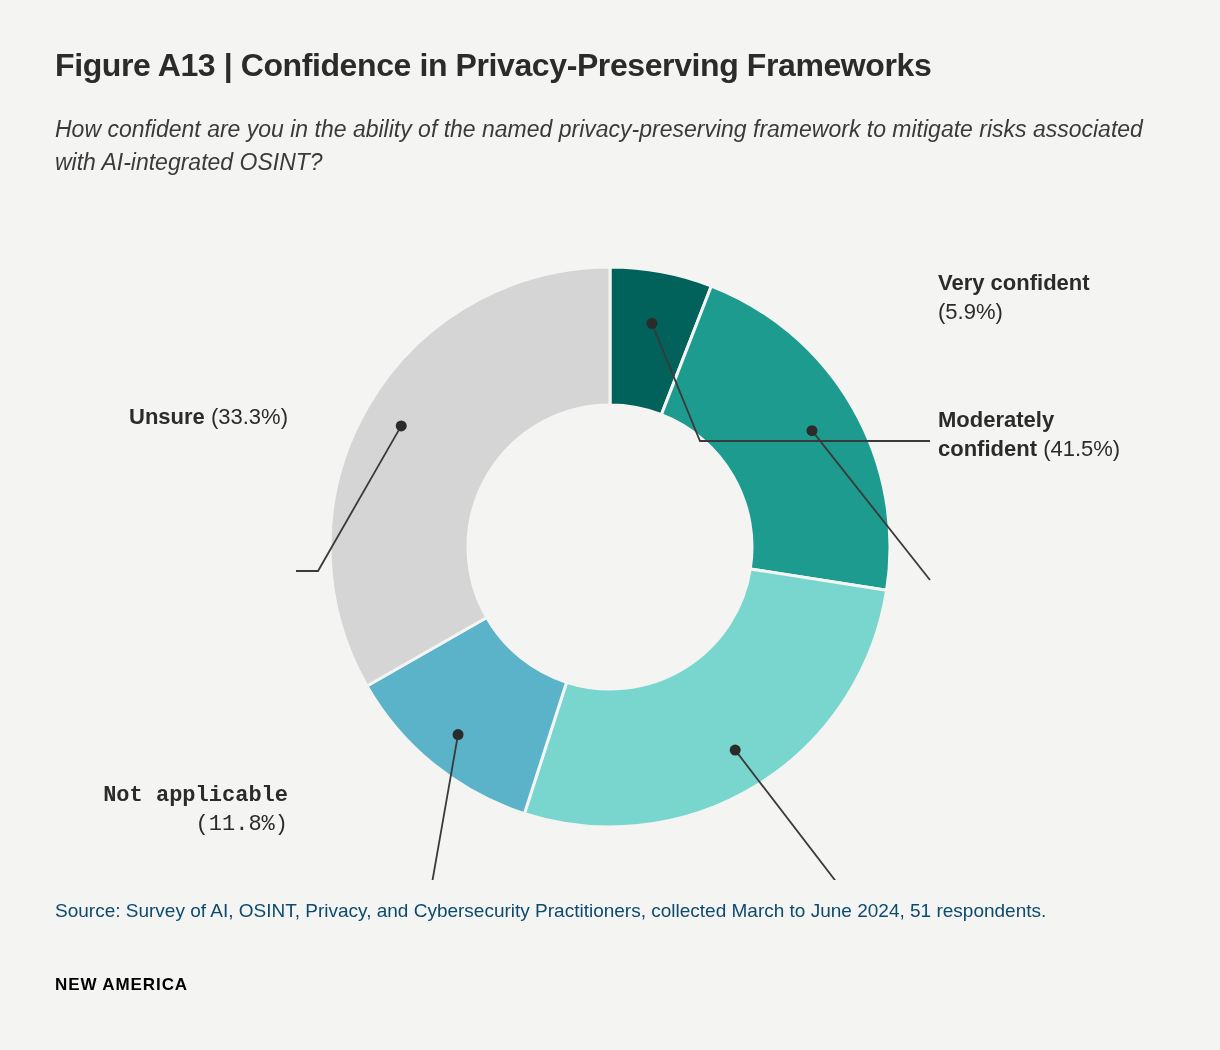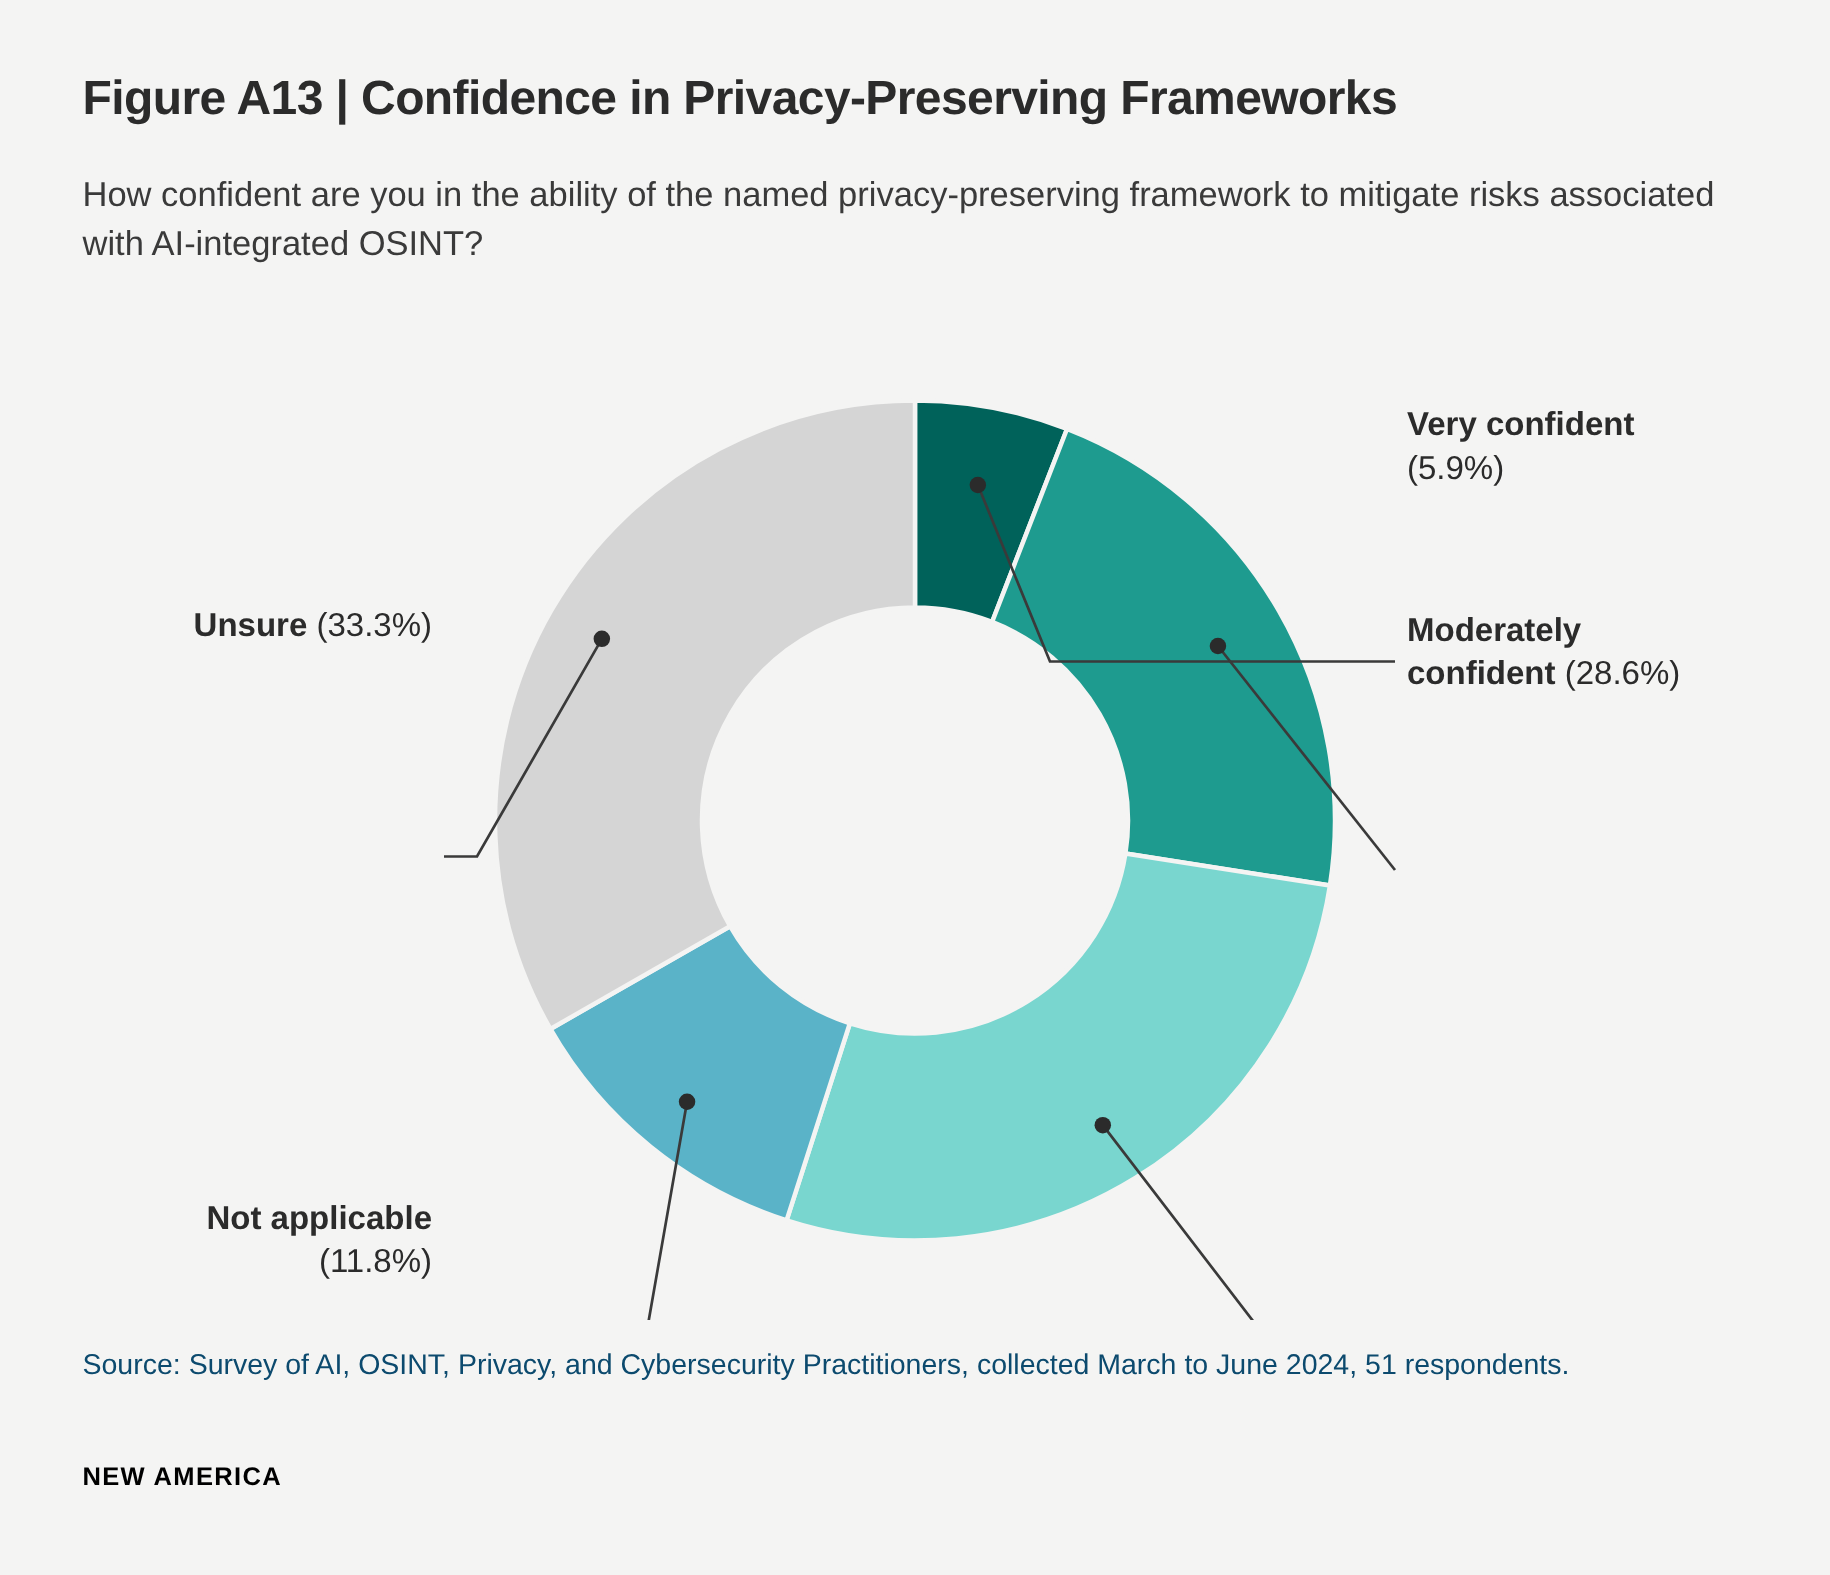--- a/index.html
+++ b/index.html
@@ -35,20 +35,21 @@
   }
   .fig-subtitle {
     position: absolute;
     left: 55px;
     top: 113px;
     width: 1120px;
     font-size: 23px;
     font-weight: normal;
     line-height: 1.42;
     color: #3a3a3a;
+    font-style: italic;
   }
 
   
   .chart-area {
     position: absolute;
     left: 0;
     top: 190px;
     width: 1220px;
     height: 690px;
   }
@@ -74,21 +75,21 @@
   .callout.right {
     text-align: left;
   }
   .callout.left {
     text-align: right;
   }
 
   #callout-very       { left: 938px; top: 240px;  width: 250px; }
   #callout-moderate   { left: 938px; top: 377px;  width: 252px; }
   #callout-notvery    { left: 938px; top: 789px;  width: 250px; }
-  #callout-notapp     { left: 30px;  top: 769px;  width: 258px; }
+  #callout-notapp     { left: 30px;  top: 753px;  width: 258px; font-family: Liberation Mono, monospace; }
   #callout-unsure     { left: 30px;  top: 374px;  width: 258px; }
 
   
   .source {
     position: absolute;
     left: 55px;
     top: 898px;
     width: 1120px;
     font-size: 19px;
     line-height: 1.42;
@@ -138,21 +139,21 @@
   </div>
 
   <div class="callout right" id="callout-very">
     <span class="nm">Very confident</span><br>
     <span class="pct">(5.9%)</span>
   </div>
 
   <div class="callout right" id="callout-moderate">
     <span class="nm">Moderately</span><br>
     <span class="nm">confident</span>
-    <span class="pct">(28.6%)</span>
+    <span class="pct">(41.5%)</span>
   </div>
 
 
   <div class="callout left" id="callout-notapp">
     <span class="nm">Not applicable</span><br>
     <span class="pct">(11.8%)</span>
   </div>
 
   <div class="callout left" id="callout-unsure">
     <span class="nm">Unsure</span>

